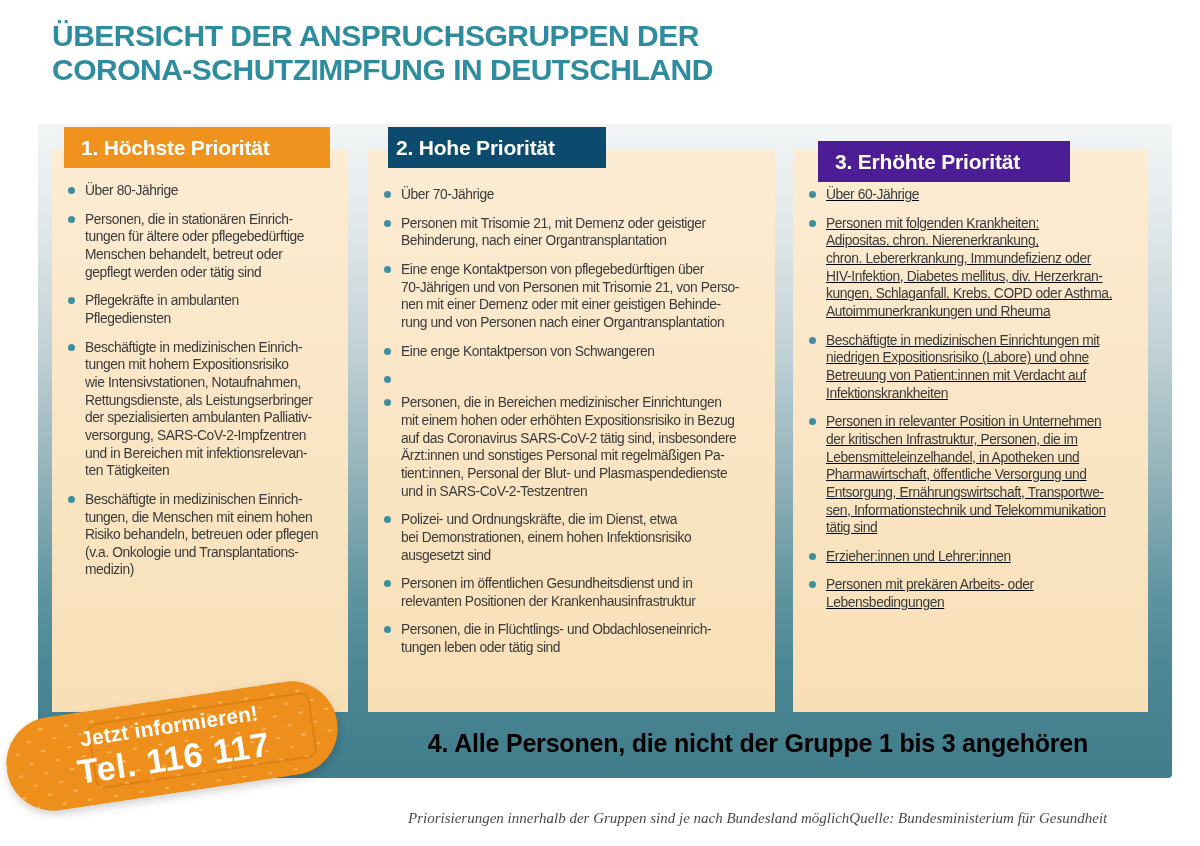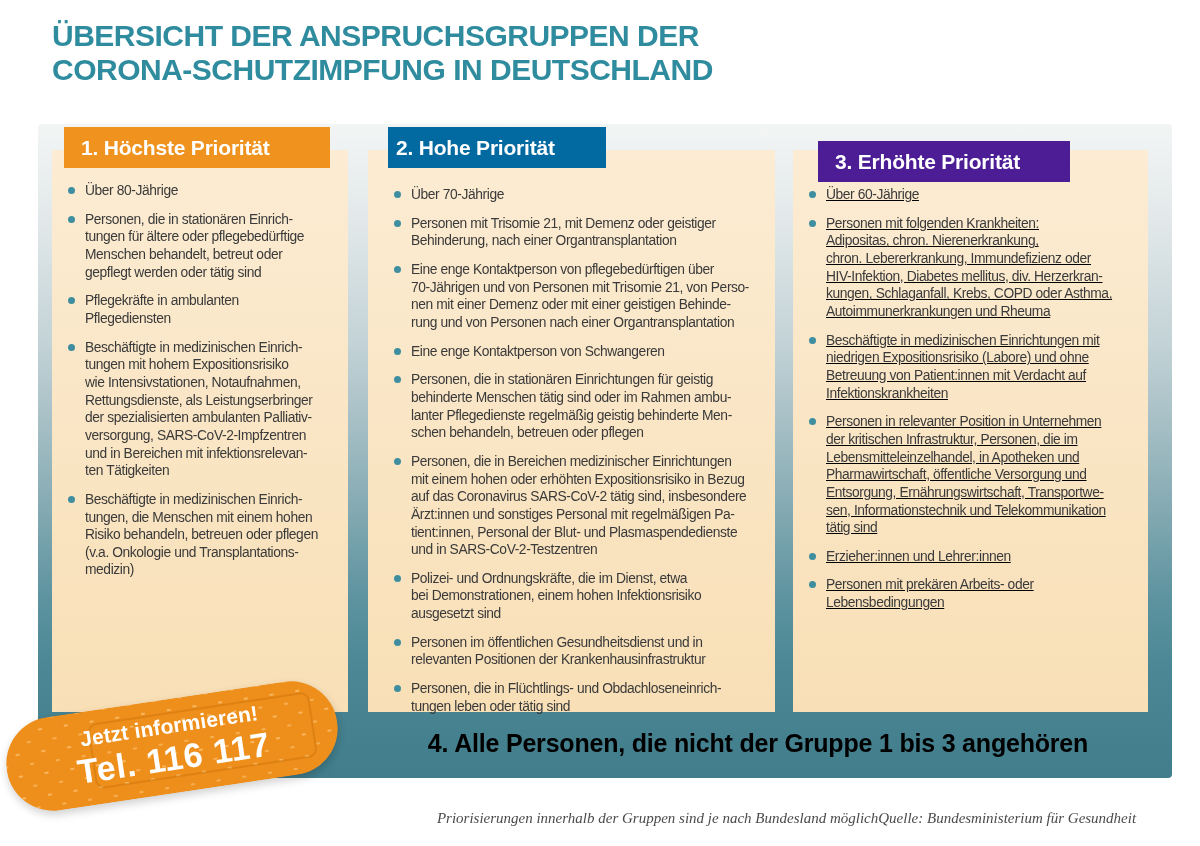--- a/index.html
+++ b/index.html
@@ -32,27 +32,27 @@
   .p3{left:793px;width:355px;}
 
   
   .col-header{
     position:absolute;top:127px;height:41px;
     display:flex;align-items:center;
     padding-left:17px;box-sizing:border-box;
     color:#ffffff;font-weight:bold;font-size:21px;letter-spacing:-0.2px;
   }
   .h1{left:64px;width:266px;background:#f0921e;}
-  .h2{left:388px;width:218px;background:#0369a1;padding-left:8px;}
+  .h2{left:388px;width:218px;background:#0c4a6e;padding-left:8px;}
   .h3{left:818px;width:252px;background:#4c1d95;margin-top:14px;}
 
   
   .items{box-sizing:border-box;width:100%;height:100%;}
   .p1 .items{padding:32px 10px 0 16px;}
-  .p2 .items{padding:36px 8px 0 26px;}
+  .p2 .items{padding:36px 8px 0 16px;}
   .p3 .items{padding:36px 8px 0 16px;text-decoration:underline;}
   .item{display:flex;margin-bottom:11px;}
   .bullet{
     flex:0 0 auto;width:7px;height:7px;border-radius:50%;
     background:#3e8ea0;margin:5px 10px 0 0;
   }
   .item-text{
     font-size:13.8px;line-height:1.28;color:#3a3a3a;
     letter-spacing:-0.4px;white-space:pre-line;font-weight:500;
   }
@@ -80,21 +80,21 @@
   .badge-pad{
     position:absolute;left:86px;top:13px;right:24px;bottom:15px;
     border:2px solid rgba(200,112,10,0.45);border-radius:9px;
   }
   .badge-line1{position:relative;color:#ffffff;font-weight:bold;font-size:21px;letter-spacing:0.2px;}
   .badge-line2{position:relative;color:#ffffff;font-weight:bold;font-size:34px;letter-spacing:0.8px;margin-top:1px;}
 
   
   .footer{
     position:absolute;left:408px;top:810px;width:757px;
-    display:flex;justify-content:center;
+    display:flex;justify-content:flex-start;
     font-family:"Liberation Serif",serif;font-style:italic;
     font-size:15px;color:#4a4a4a;
   }
 </style>
 </head>
 <body>
 
 <div class="stage">
 
   <div class="title">ÜBERSICHT DER ANSPRUCHSGRUPPEN DER
@@ -158,24 +158,20 @@
 70-Jährigen und von Personen mit Trisomie 21, von Perso-
 nen mit einer Demenz oder mit einer geistigen Behinde-
 rung und von Personen nach einer Organtransplantation</span>
         </div>
         <div class="item">
           <span class="bullet"></span>
           <span class="item-text">Eine enge Kontaktperson von Schwangeren</span>
         </div>
         <div class="item">
           <span class="bullet"></span>
-          <span class="item-text">Personen, die in stationären Einrichtungen für geistig
-behinderte Menschen tätig sind oder im Rahmen ambu-
-lanter Pflegedienste regelmäßig geistig behinderte Men-
-schen behandeln, betreuen oder pflegen</span>
         </div>
         <div class="item">
           <span class="bullet"></span>
           <span class="item-text">Personen, die in Bereichen medizinischer Einrichtungen
 mit einem hohen oder erhöhten Expositionsrisiko in Bezug
 auf das Coronavirus SARS-CoV-2 tätig sind, insbesondere
 Ärzt:innen und sonstiges Personal mit regelmäßigen Pa-
 tient:innen, Personal der Blut- und Plasmaspendedienste
 und in SARS-CoV-2-Testzentren</span>
         </div>

